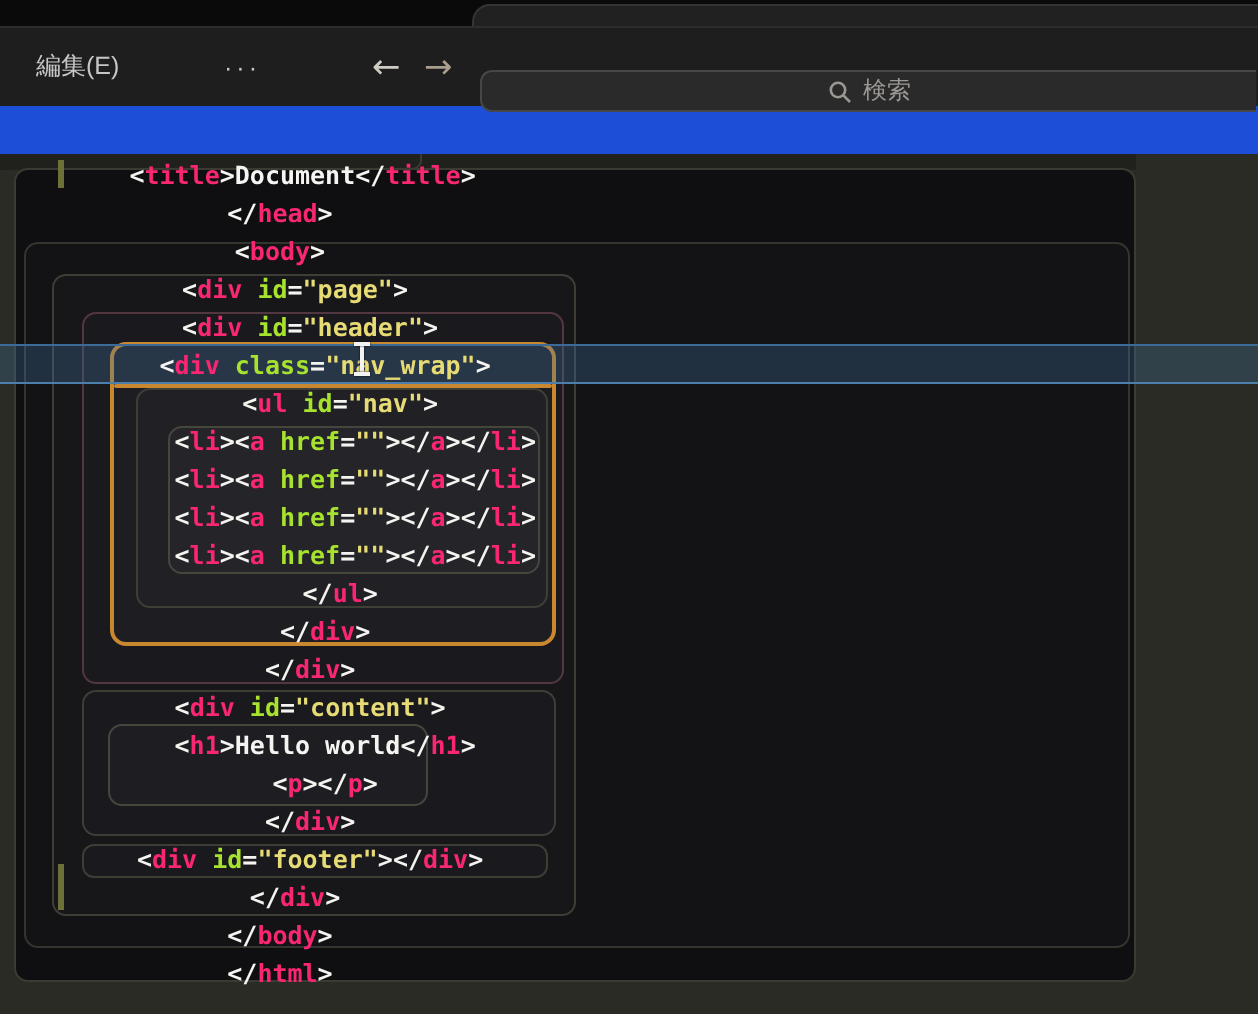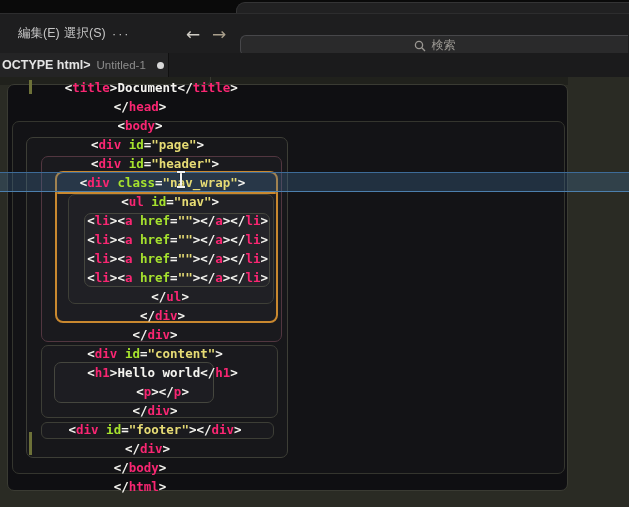--- a/index.html
+++ b/index.html
@@ -53,40 +53,32 @@
 
 <div id="stage">
 
   <div class="top-strip">
     <div class="top-strip-right"></div>
   </div>
   <div class="top-strip-line"></div>
 
   <div class="menubar">
     <div class="menu-item" style="left:12px;">編集(E)</div>
-    <div class="menu-item" style="left:58px;">選択(S)</div>
     <div class="menu-item" style="left:106px;letter-spacing:2px;">···</div>
     <div class="nav-arrow" style="left:186px;color:#cfccc4;">←</div>
     <div class="nav-arrow" style="left:212px;color:#a89e8b;">→</div>
     <div class="searchbox">
       <svg width="12" height="12" viewBox="0 0 12 12">
         <circle cx="5" cy="5" r="3.6" fill="none" stroke="#9b9893" stroke-width="1.3"></circle>
         <line x1="7.8" y1="7.8" x2="11" y2="11" stroke="#9b9893" stroke-width="1.3"></line>
       </svg>
       <span>検索</span>
     </div>
   </div>
 
-  <div class="tabbar">
-    <div class="tab">
-      <span class="tab-label">OCTYPE html&gt;</span>
-      <span class="tab-desc">Untitled-1</span>
-      <span class="tab-dot"></span>
-    </div>
-  </div>
 
   <div class="editor">
     <div class="editor-topband"></div>
     <div id="blocks">
         <div class="block" style="left: 7px; top: 7px; width: 561px; height: 407px; background: rgb(15, 15, 18); border: 1px solid rgb(58, 59, 51); border-radius: 7px;"></div>
         <div class="block" style="left: 12px; top: 44px; width: 553px; height: 353px; background: rgb(19, 19, 22); border: 1px solid rgb(52, 53, 46); border-radius: 7px;"></div>
         <div class="block" style="left: 26px; top: 60px; width: 262px; height: 321px; background: rgb(23, 23, 26); border: 1px solid rgb(61, 62, 54); border-radius: 7px;"></div>
         <div class="block" style="left: 41px; top: 79px; width: 241px; height: 186px; background: rgb(26, 26, 30); border: 1px solid rgb(82, 54, 64); border-radius: 7px;"></div>
         <div class="block" style="left: 41px; top: 268px; width: 237px; height: 73px; background: rgb(26, 26, 30); border: 1px solid rgb(61, 62, 54); border-radius: 7px;"></div>
         <div class="block" style="left: 41px; top: 345px; width: 233px; height: 17px; background: rgb(26, 26, 30); border: 1px solid rgb(61, 62, 54); border-radius: 6px;"></div>

